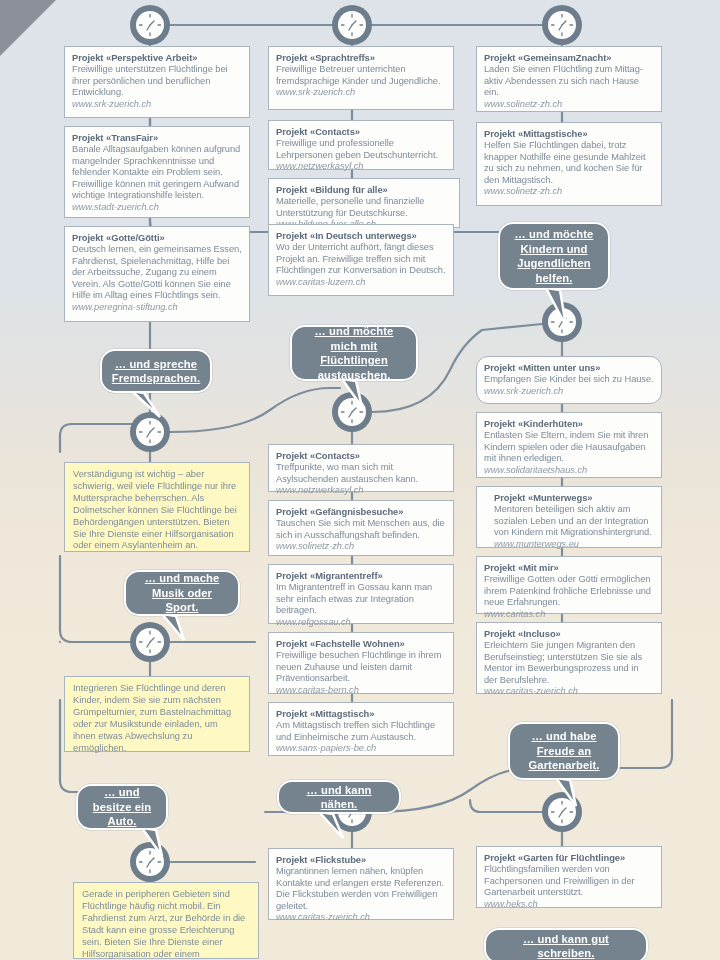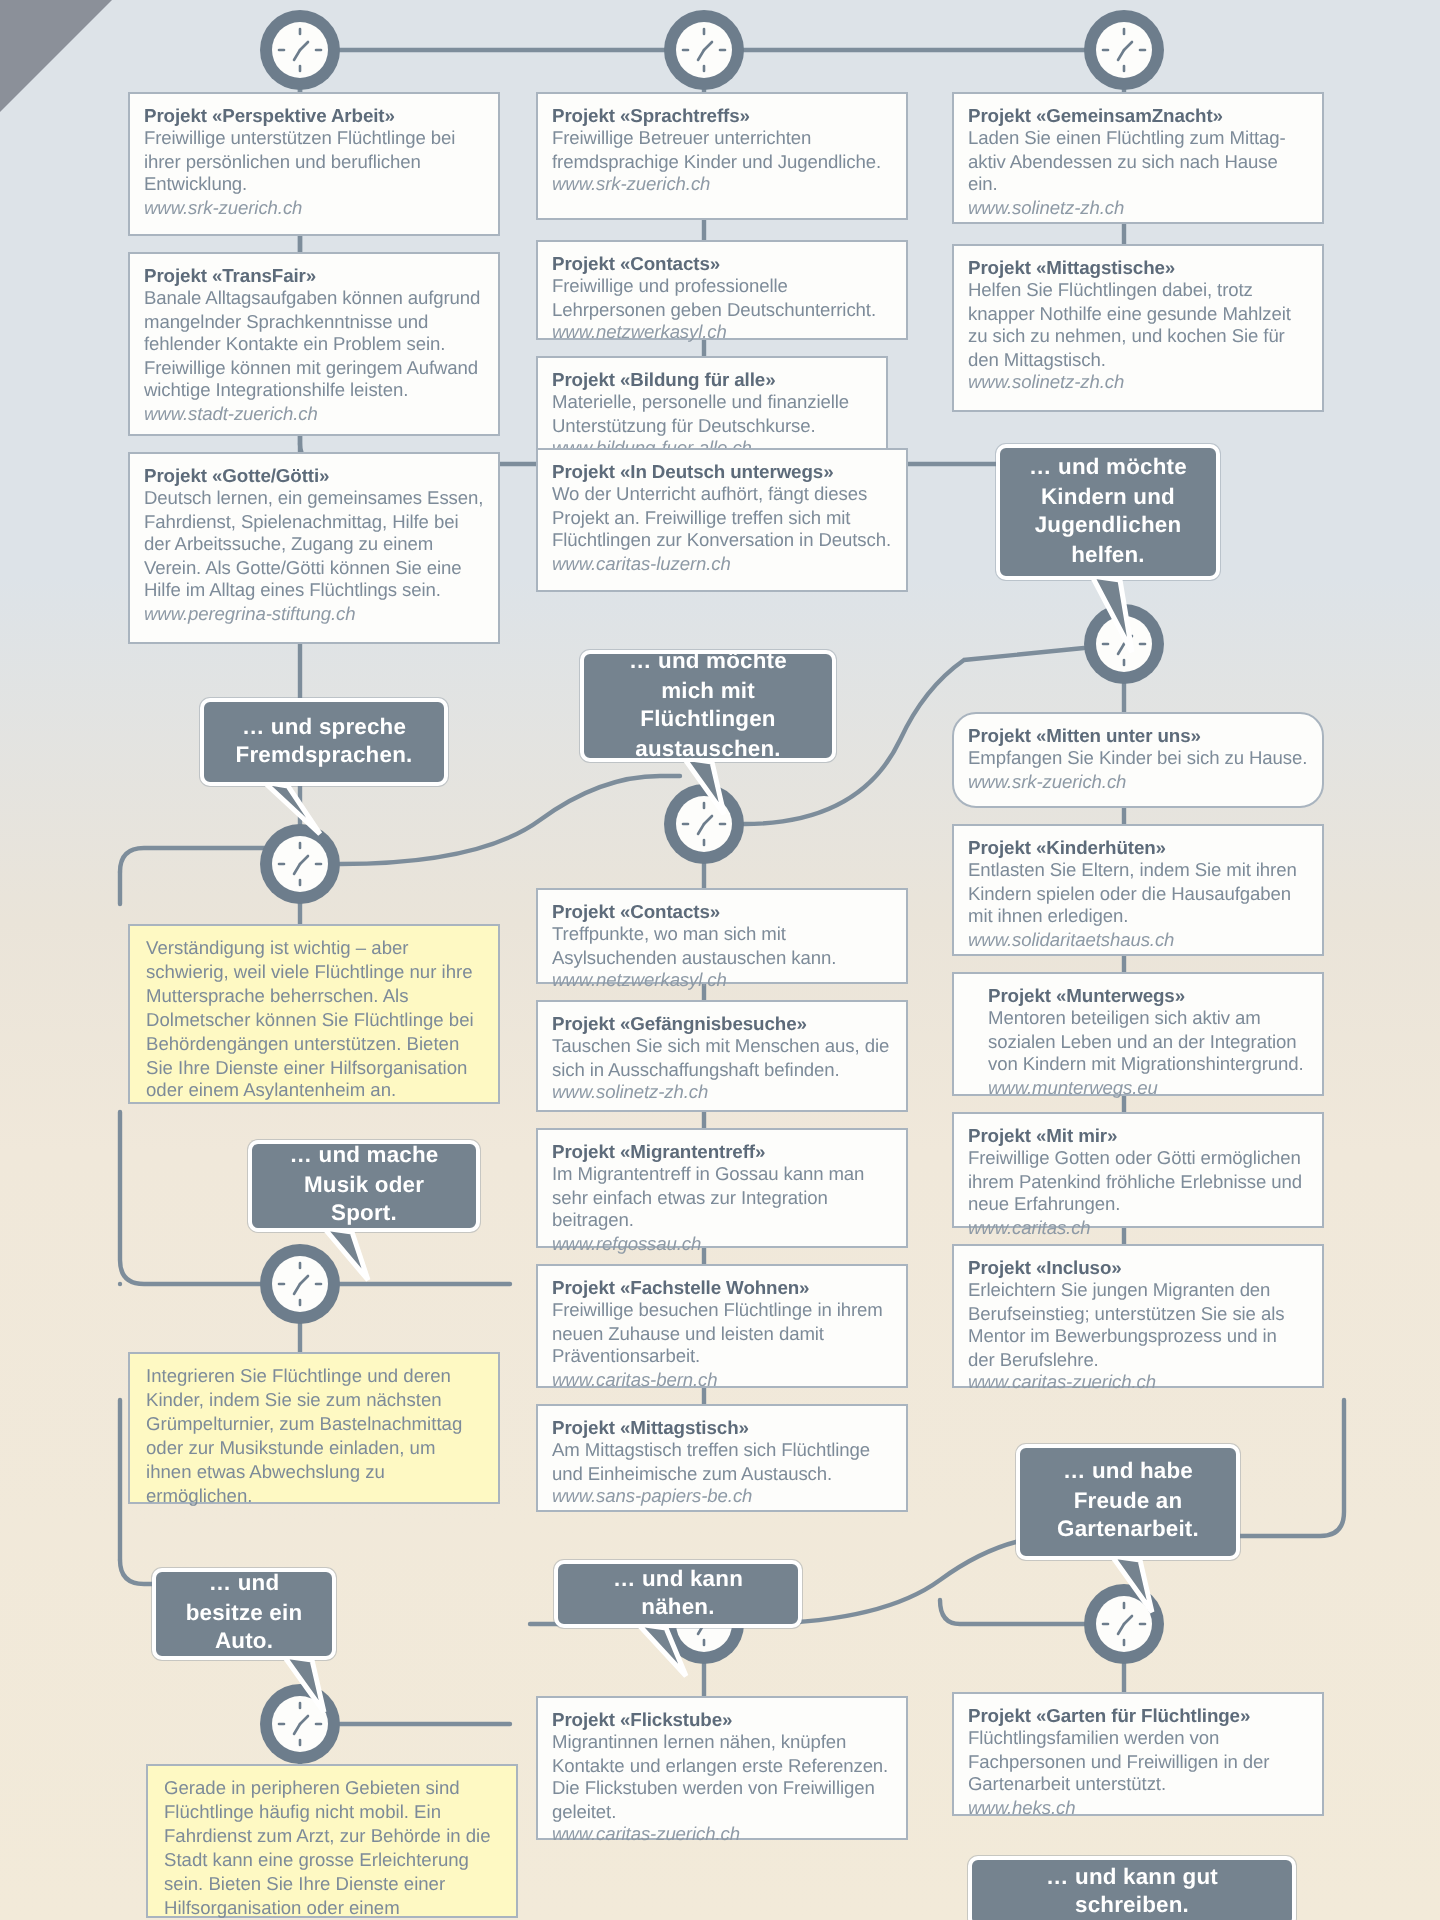--- a/index.html
+++ b/index.html
@@ -27,25 +27,26 @@
   .plain{
     position:absolute;box-sizing:border-box;
     background:#fef9c3;border:1px solid #a9b4bf;
     padding:6px 8px 7px 8px;
     color:#7d8b99;font-size:9.3px;line-height:11.9px;
   }
   .plain p{margin:0;}
   
   .bubble{
     position:absolute;box-sizing:border-box;
-    background:#75838f;border:2.5px solid #ffffff;border-radius:5px;
+    background:#75838f;border:2.5px solid #ffffff;border-radius:15px;
     color:#ffffff;font-weight:bold;font-size:11.2px;line-height:14.5px;
     text-align:center;display:flex;align-items:center;justify-content:center;
     padding:7px 10px;letter-spacing:0.1px;
     box-shadow:0 0 0 0.5px rgba(120,135,150,.35);
+    text-decoration:underline;
   }
   
   .clock{
     position:absolute;width:40px;height:40px;border-radius:50%;
     background:#6d7d8c;box-sizing:border-box;
   }
   .clock .face{
     position:absolute;left:6px;top:6px;width:28px;height:28px;border-radius:50%;
     background:#fdfdfb;
   }
@@ -253,21 +254,21 @@
       <line x1="14" y1="3.5" x2="14" y2="6"></line>
         <line x1="14" y1="22" x2="14" y2="24.5"></line>
       <line x1="3.5" y1="14" x2="6" y2="14"></line>
         <line x1="22" y1="14" x2="24.5" y2="14"></line>
       <line x1="14" y1="14" x2="18" y2="10"></line>
         <line x1="14" y1="14" x2="11" y2="19"></line>
     </g>
   </svg>
 </div>
 
-<div class="bubble" style="left:100px;top:349px;width:124px;height:44px;">
+<div class="bubble" style="left:100px;top:349px;width:112px;height:44px;">
   <span>… und spreche Fremdsprachen.</span>
   <svg style="position:absolute;left:28px;top:40px;" width="34" height="30" viewBox="0 0 34 30">
     <path d="M2 0 L30 26 L14 2 Z" fill="#75838f" stroke="#ffffff" stroke-width="2.5"></path>
   </svg>
 </div>
 
 <div class="bubble" style="left:290px;top:325px;width:128px;height:56px;">
   <span>… und möchte mich mit Flüchtlingen austauschen.</span>
   <svg style="position:absolute;left:48px;top:52px;" width="34" height="32" viewBox="0 0 34 32">
     <path d="M2 0 L22 28 L16 2 Z" fill="#75838f" stroke="#ffffff" stroke-width="2.5"></path>
@@ -332,21 +333,21 @@
 <div class="card" style="left:268px;top:46px;width:186px;height:64px;">
   <span class="t">Projekt «Sprachtreffs»</span>
   <p>Freiwillige Betreuer unterrichten fremdsprachige Kinder und Jugendliche.</p>
   <span class="u">www.srk-zuerich.ch</span>
 </div>
 <div class="card" style="left:268px;top:120px;width:186px;height:50px;">
   <span class="t">Projekt «Contacts»</span>
   <p>Freiwillige und professionelle Lehrpersonen geben Deutschunterricht.</p>
   <span class="u">www.netzwerkasyl.ch</span>
 </div>
-<div class="card" style="left:268px;top:178px;width:176px;height:50px;">
+<div class="card" style="left:268px;top:178px;width:192px;height:50px;">
   <span class="t">Projekt «Bildung für alle»</span>
   <p>Materielle, personelle und finanzielle Unterstützung für Deutschkurse.</p>
   <span class="u">www.bildung-fuer-alle.ch</span>
 </div>
 <div class="card" style="left:268px;top:224px;width:186px;height:72px;">
   <span class="t">Projekt «In Deutsch unterwegs»</span>
   <p>Wo der Unterricht aufhört, fängt dieses Projekt an. Freiwillige treffen sich mit Flüchtlingen zur Konversation in Deutsch.</p>
   <span class="u">www.caritas-luzern.ch</span>
 </div>
 

